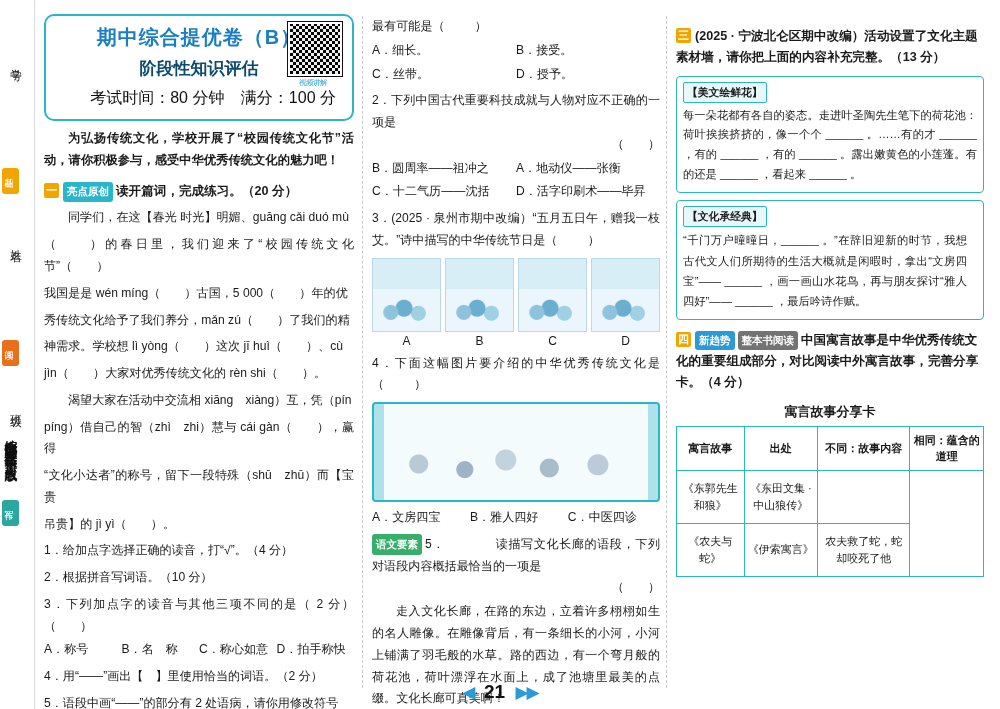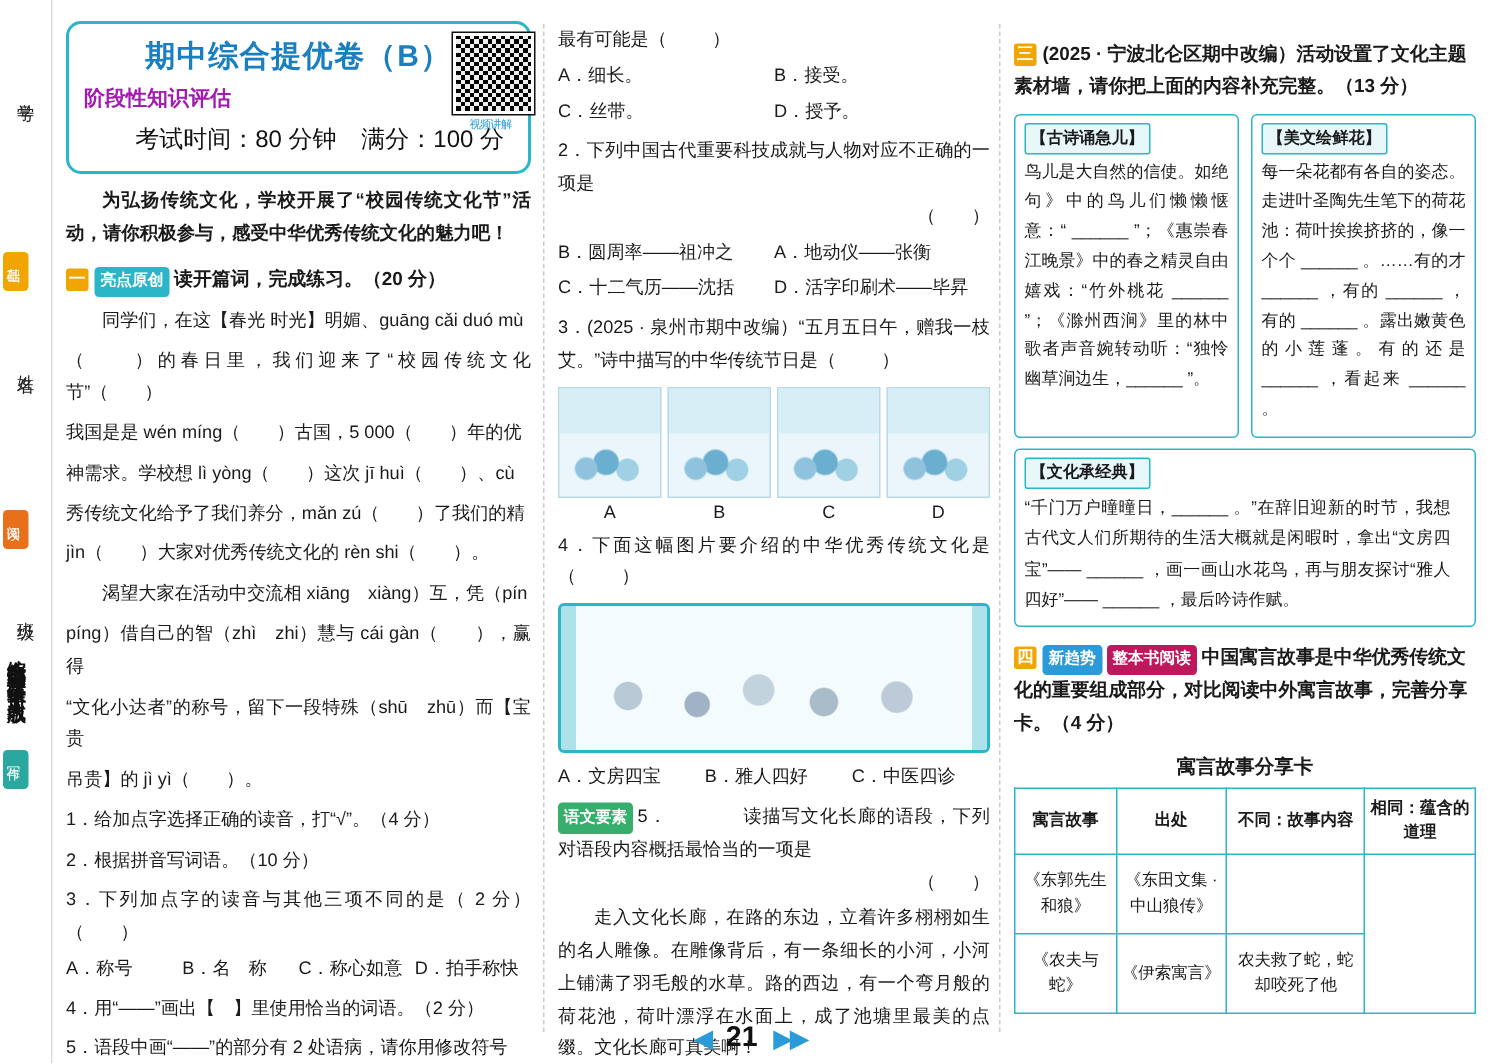--- a/index.html
+++ b/index.html
@@ -58,28 +58,28 @@
     border:2px solid #2ab5c8;
     border-radius:10px;
     padding:8px 10px 10px 10px;
     background:#ffffff;
   }
   .title-main{
     text-align:center;font-size:20px;font-weight:bold;color:#1a7fc1;
     letter-spacing:1px;
   }
   .title-sub{
-    text-align:left;font-size:14px;font-weight:bold;color:#a21caf;margin-top:6px;
+    text-align:center;font-size:17px;font-weight:bold;color:#0c4a6e;margin-top:6px;
   }
   .title-info{
     text-align:right;font-size:16px;color:#111;margin-top:8px;
   }
   .title-info span{margin:0 6px;}
   .qr{
-    position:absolute;right:0;top:6px;width:50px;
+    position:absolute;right:14px;top:6px;width:50px;
   }
   .qr-img{
     width:50px;height:50px;
     background:
       repeating-linear-gradient(90deg,#111 0 3px,#fff 3px 6px),
       repeating-linear-gradient(0deg,#111 0 3px,#fff 3px 6px);
     background-blend-mode:difference;
     border:2px solid #fff;
     outline:1px solid #111;
   }
@@ -94,21 +94,21 @@
   .sec-no{
     display:inline-block;background:#f0a500;color:#fff;
     width:15px;height:15px;line-height:15px;text-align:center;
     border-radius:2px;font-size:11px;font-weight:bold;margin-right:4px;
     vertical-align:1px;
   }
   .tagbox{
     display:inline-block;background:#2ab5c8;color:#fff;font-size:10.5px;
     padding:1px 4px;border-radius:3px;margin-right:3px;font-weight:bold;
   }
-  .tagbox.y{background:#be185d;}
+  .tagbox.y{background:#737373;}
   .tagbox.b{background:#2a9ad8;}
   .tagbox.gr{background:#37ae6b;}
   .sec-t{font-weight:bold;font-size:12.6px;}
 
   .q{font-size:12.1px;line-height:1.8;margin-top:5px;text-align:justify;}
   .opts{font-size:12.1px;line-height:1.8;margin-top:2px;}
   .opt2{display:flex;}
   .opt2>div{width:50%;}
   .opt4{display:flex;}
   .opt4>div{width:25%;text-align:left;}
@@ -234,22 +234,22 @@
 
     <div class="p ind bold">为弘扬传统文化，学校开展了“校园传统文化节”活动，请你积极参与，感受中华优秀传统文化的魅力吧！</div>
 
     <div class="sec">
       <span class="sec-no">一</span><span class="tagbox">亮点原创</span><span class="sec-t">读开篇词，完成练习。（20 分）</span>
     </div>
 
     <div class="q ind">同学们，在这【春光  时光】明媚、guāng cǎi duó mù</div>
     <div class="q">（　　）的春日里，我们迎来了“校园传统文化节”（　　）</div>
     <div class="q">我国是是 wén míng（　　）古国，5 000（　　）年的优</div>
+    <div class="q">秀传统文化给予了我们养分，mǎn zú（　　）了我们的精</div>
     <div class="q">神需求。学校想 lì yòng（　　）这次 jī huì（　　）、cù</div>
-    <div class="q">秀传统文化给予了我们养分，mǎn zú（　　）了我们的精</div>
     <div class="q">jìn（　　）大家对优秀传统文化的 rèn shi（　　）。</div>
     <div class="q ind">渴望大家在活动中交流相 xiāng　xiàng）互，凭（pín</div>
     <div class="q">píng）借自己的智（zhì　zhi）慧与 cái gàn（　　），赢得</div>
     <div class="q">“文化小达者”的称号，留下一段特殊（shū　zhū）而【宝贵</div>
     <div class="q">吊贵】的 jì yì（　　）。</div>
 
     <div class="q">1．给加点字选择正确的读音，打“√”。（4 分）</div>
     <div class="q">2．根据拼音写词语。（10 分）</div>
     <div class="q">3．下列加点字的读音与其他三项不同的是（ 2 分）（　　）</div>
     <div class="opts opt4">
@@ -338,24 +338,20 @@
 
   </div>
 
   <div class="col col3">
 
     <div class="sec" style="margin-top:12px">
       <span class="sec-no">三</span><span class="sec-t">(2025 · 宁波北仑区期中改编）活动设置了文化主题素材墙，请你把上面的内容补充完整。（13 分）</span>
     </div>
 
     <div class="grid2">
-      <div class="cardbox">
-        <div class="card-h">【古诗诵急儿】</div>
-        <div>鸟儿是大自然的信使。如绝句》中的鸟儿们懒懒惬意：“ ______ ”；《惠崇春江晚景》中的春之精灵自由嬉戏：“竹外桃花 ______ ”；《滁州西涧》里的林中歌者声音婉转动听：“独怜幽草涧边生，______ ”。</div>
-      </div>
       <div class="cardbox">
         <div class="card-h">【美文绘鲜花】</div>
         <div>每一朵花都有各自的姿态。走进叶圣陶先生笔下的荷花池：荷叶挨挨挤挤的，像一个个 ______ 。……有的才 ______ ，有的 ______ ，有的 ______ 。露出嫩黄色的小莲蓬。有的还是 ______ ，看起来 ______ 。</div>
       </div>
     </div>
 
     <div class="wide-card">
       <div class="card-h">【文化承经典】</div>
       <div>“千门万户曈曈日，______ 。”在辞旧迎新的时节，我想古代文人们所期待的生活大概就是闲暇时，拿出“文房四宝”—— ______ ，画一画山水花鸟，再与朋友探讨“雅人四好”—— ______ ，最后吟诗作赋。</div>
     </div>

